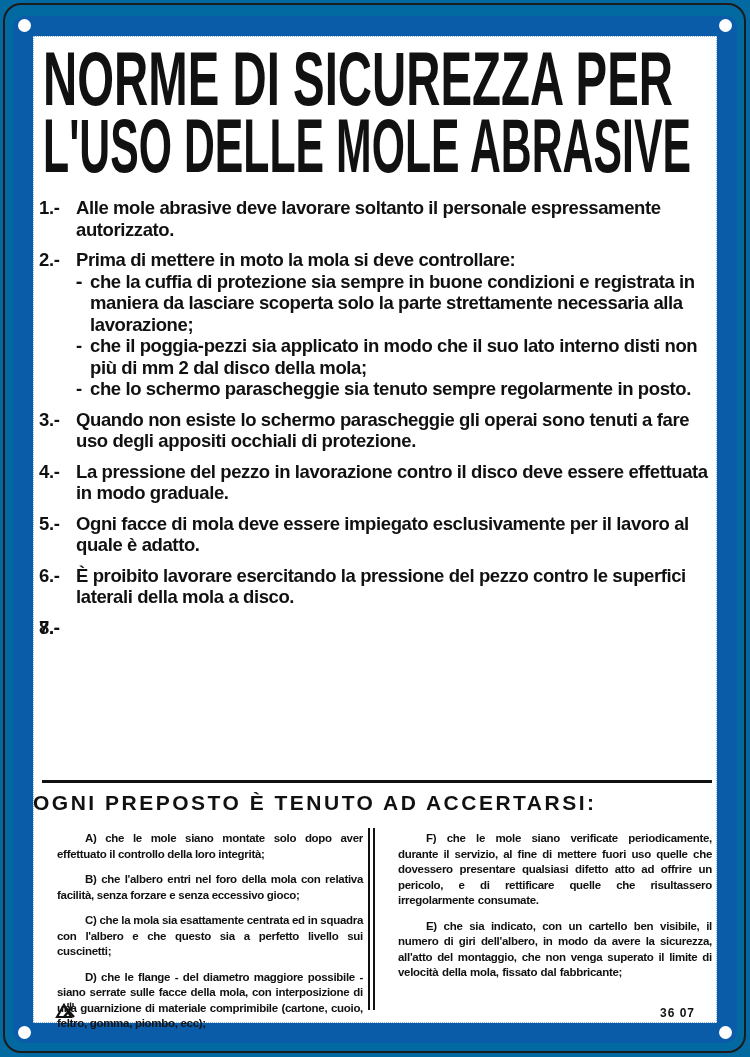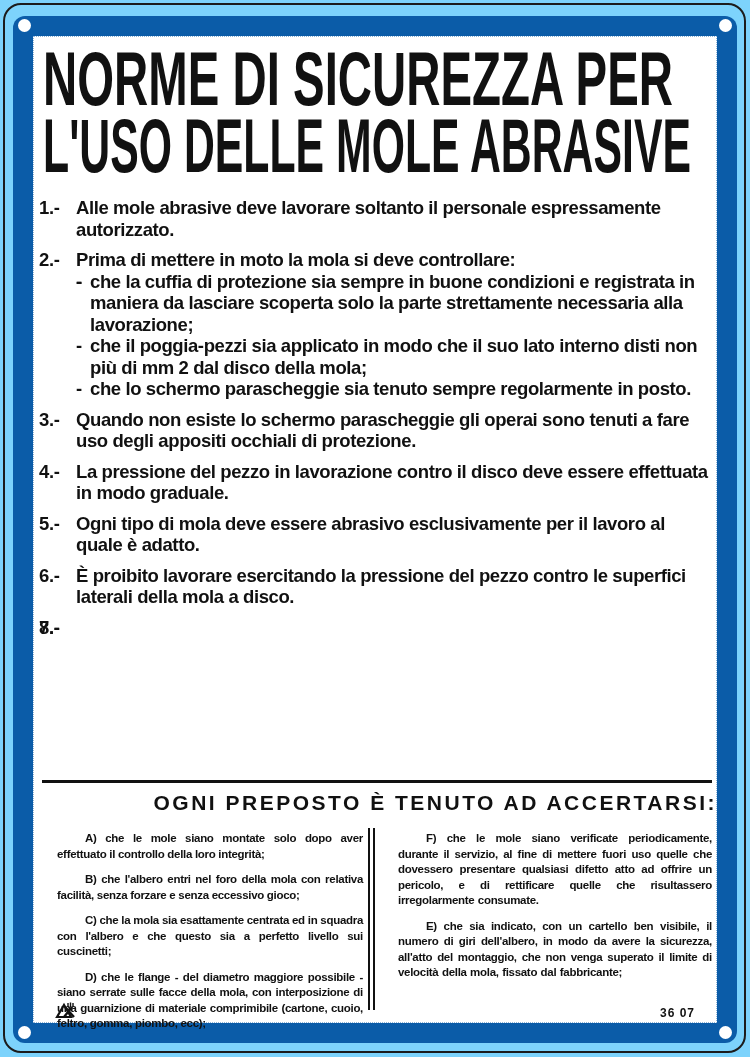--- a/index.html
+++ b/index.html
@@ -1,17 +1,17 @@
 <!DOCTYPE html>
 <html><head>
 <meta charset="utf-8">
 <style>
   html,body{margin:0;padding:0;background:#ffffff;}
   .page{
-    position:relative;width:750px;height:1057px;background:#7dd3fc;overflow:hidden;
+    position:relative;width:750px;height:1057px;background:#0369a1;overflow:hidden;
     font-family:"Liberation Sans", sans-serif;color:#111;
   }
   .outer-border{
     position:absolute;left:3px;top:3px;right:4px;bottom:4px;
     border:2px solid #1c1c1c;border-radius:18px;pointer-events:none;
   }
   .blue-frame{
     position:absolute;left:13px;top:16px;width:724px;height:1027px;
     background:#0b5ca8;border-radius:12px;
   }
@@ -37,21 +37,21 @@
   .rule-item{position:relative;padding-left:37px;margin-bottom:9px;}
   .rule-item .num{position:absolute;left:0;top:0;}
   .subs{margin-top:0;}
   .sub-item{position:relative;padding-left:14px;}
   .sub-item .dash{position:absolute;left:0;top:0;}
 
   .section-rule{
     position:absolute;left:42px;top:780px;width:670px;height:3px;background:#111;
   }
   .section-heading{
-    position:absolute;left:33px;top:791px;width:684px;text-align:right;
+    position:absolute;left:33px;top:791px;width:549px;text-align:right;
     font-size:21px;font-weight:bold;letter-spacing:2.5px;white-space:nowrap;
   }
 
   .col{
     position:absolute;top:831px;font-size:11.5px;font-weight:bold;line-height:15.5px;
     text-align:justify;letter-spacing:-0.3px;
   }
   .col p{margin:0 0 10px 12px;text-indent:28px;}
   .col-left{left:45px;width:318px;}
   .col-right{left:386px;width:326px;word-spacing:0.6px;}
@@ -116,21 +116,21 @@
       <span>Quando non esiste lo schermo parascheggie gli operai sono tenuti a fare uso degli appositi occhiali di protezione.</span>
     </div>
 
     <div class="rule-item">
       <span class="num">4.-</span>
       <span>La pressione del pezzo in lavorazione contro il disco deve essere effettuata in modo graduale.</span>
     </div>
 
     <div class="rule-item">
       <span class="num">5.-</span>
-      <span>Ogni tipo di mola deve essere abrasivo esclusivamente per il lavoro al quale è adatto.</span>
+      <span>Ogni facce di mola deve essere impiegato esclusivamente per il lavoro al quale è adatto.</span>
     </div>
 
     <div class="rule-item">
       <span class="num">6.-</span>
       <span>È proibito lavorare esercitando la pressione del pezzo contro le superfici laterali della mola a disco.</span>
     </div>
 
     <div class="rule-item">
       <span class="num">7.-</span>
     </div>

